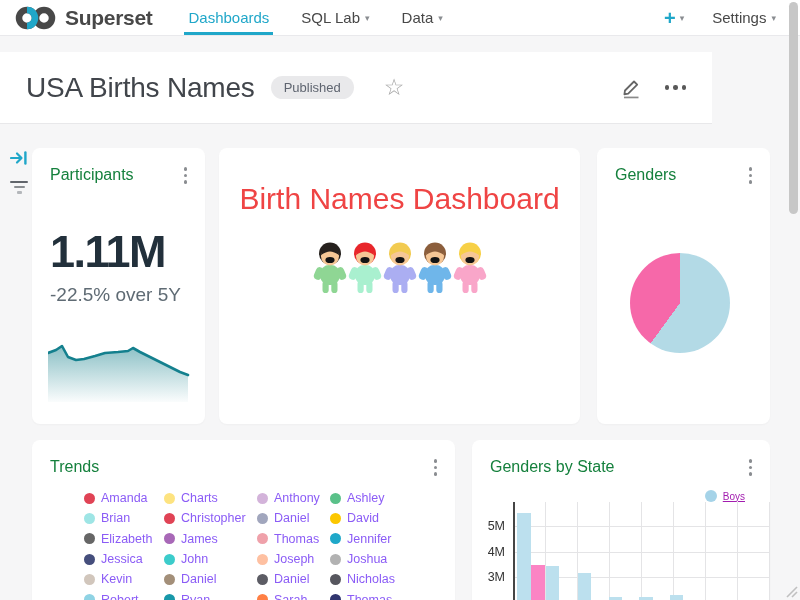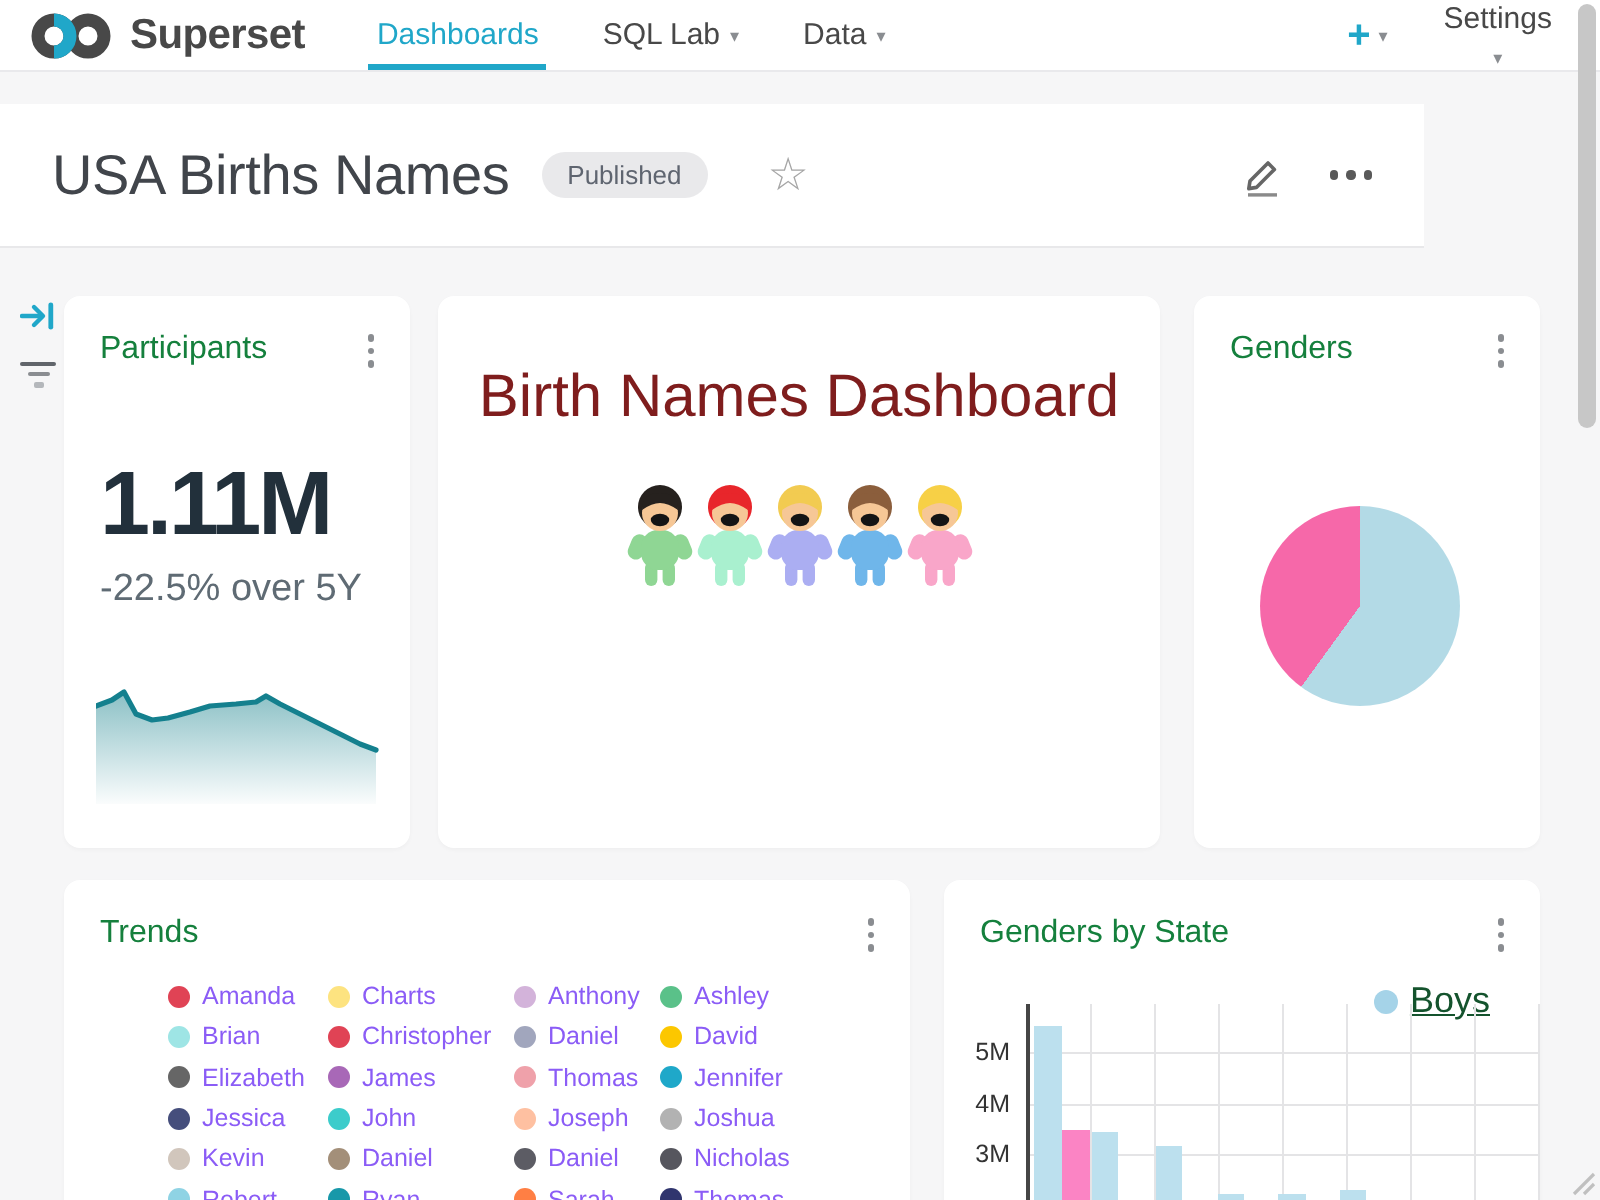--- a/index.html
+++ b/index.html
@@ -48,36 +48,36 @@
   .kebab{display:flex;flex-direction:column;gap:3px;padding:3px 6px;cursor:pointer;}
   .kebab i{width:3.5px;height:3.5px;border-radius:50%;background:#8A8D91;}
 
   #card-participants{left:32px;top:24px;width:173px;height:276px;}
   .big-number{position:absolute;left:18px;top:78px;font-size:45px;font-weight:600;color:#22303B;letter-spacing:-1.5px;}
   .big-delta{position:absolute;left:18px;top:136px;font-size:19px;color:#5F6B74;}
   .spark{position:absolute;left:16px;top:182px;}
 
   #card-markdown{left:219px;top:24px;width:361px;height:276px;}
   .md-heading{position:absolute;top:34px;left:0;width:100%;text-align:center;
-              font-size:30px;font-weight:500;color:#7f1d1d;}
+              font-size:30px;font-weight:500;color:#ef4444;}
   .kids{position:absolute;top:93px;left:0;width:100%;display:flex;justify-content:center;gap:1px;}
 
   #card-genders{left:597px;top:24px;width:173px;height:276px;}
   .pie{position:absolute;left:33px;top:105px;width:100px;height:100px;border-radius:50%;}
 
   #card-trends{left:32px;top:316px;width:423px;height:290px;}
   .trends-legend{position:absolute;top:48px;left:52px;display:grid;grid-template-columns:80px 93px 73px 85px;}
   .legend-item{height:20.3px;display:flex;align-items:center;gap:6px;cursor:pointer;}
   .legend-dot{width:11px;height:11px;border-radius:50%;flex:none;}
   .legend-name{font-size:12.5px;color:#8b5cf6;white-space:nowrap;}
 
   #card-gbs{left:472px;top:316px;width:298px;height:290px;overflow:hidden;}
   .gbs-legend{position:absolute;top:50px;right:25px;display:flex;align-items:center;gap:6px;cursor:pointer;}
   .gbs-legend .legend-dot{width:12px;height:12px;}
-  .gbs-legend .legend-name{font-size:18px;color:#14532d;text-decoration:underline;}
+  .gbs-legend .legend-name{font-size:10px;color:#a21caf;text-decoration:underline;}
   .plot{position:absolute;left:0;top:0;width:298px;height:290px;}
   .vline{position:absolute;width:1px;background:#E4E4E6;}
   .hline{position:absolute;height:1px;background:#E4E4E6;}
   .yaxis{position:absolute;width:1.5px;background:#454545;}
   .ytick{position:absolute;width:33px;text-align:right;font-size:12.5px;color:#333;}
   .bar{position:absolute;}
 
   
   .scroll-thumb{position:absolute;right:2px;top:2px;width:9px;height:212px;border-radius:5px;background:#C7C7C7;z-index:6;}
   .resize-grip{position:absolute;right:2px;bottom:2px;z-index:5;cursor:nwse-resize;}
@@ -105,21 +105,21 @@
     <div class="nav-item">
       <span>Data</span>
       <span class="caret">▾</span>
     </div>
   </div>
   <div class="nav-right">
     <div class="plus-wrap">
       <span class="plus">+</span>
       <span class="caret">▾</span>
     </div>
-    <div class="nav-item" style="margin:0;flex-direction:column;">
+    <div class="nav-item" style="margin:0;">
       <span>Settings</span>
       <span class="caret">▾</span>
     </div>
   </div>
 </nav>
 
 <header class="page-header">
   <span class="page-title">USA Births Names</span>
   <span class="badge">Published</span>
   <span class="star">☆</span>

